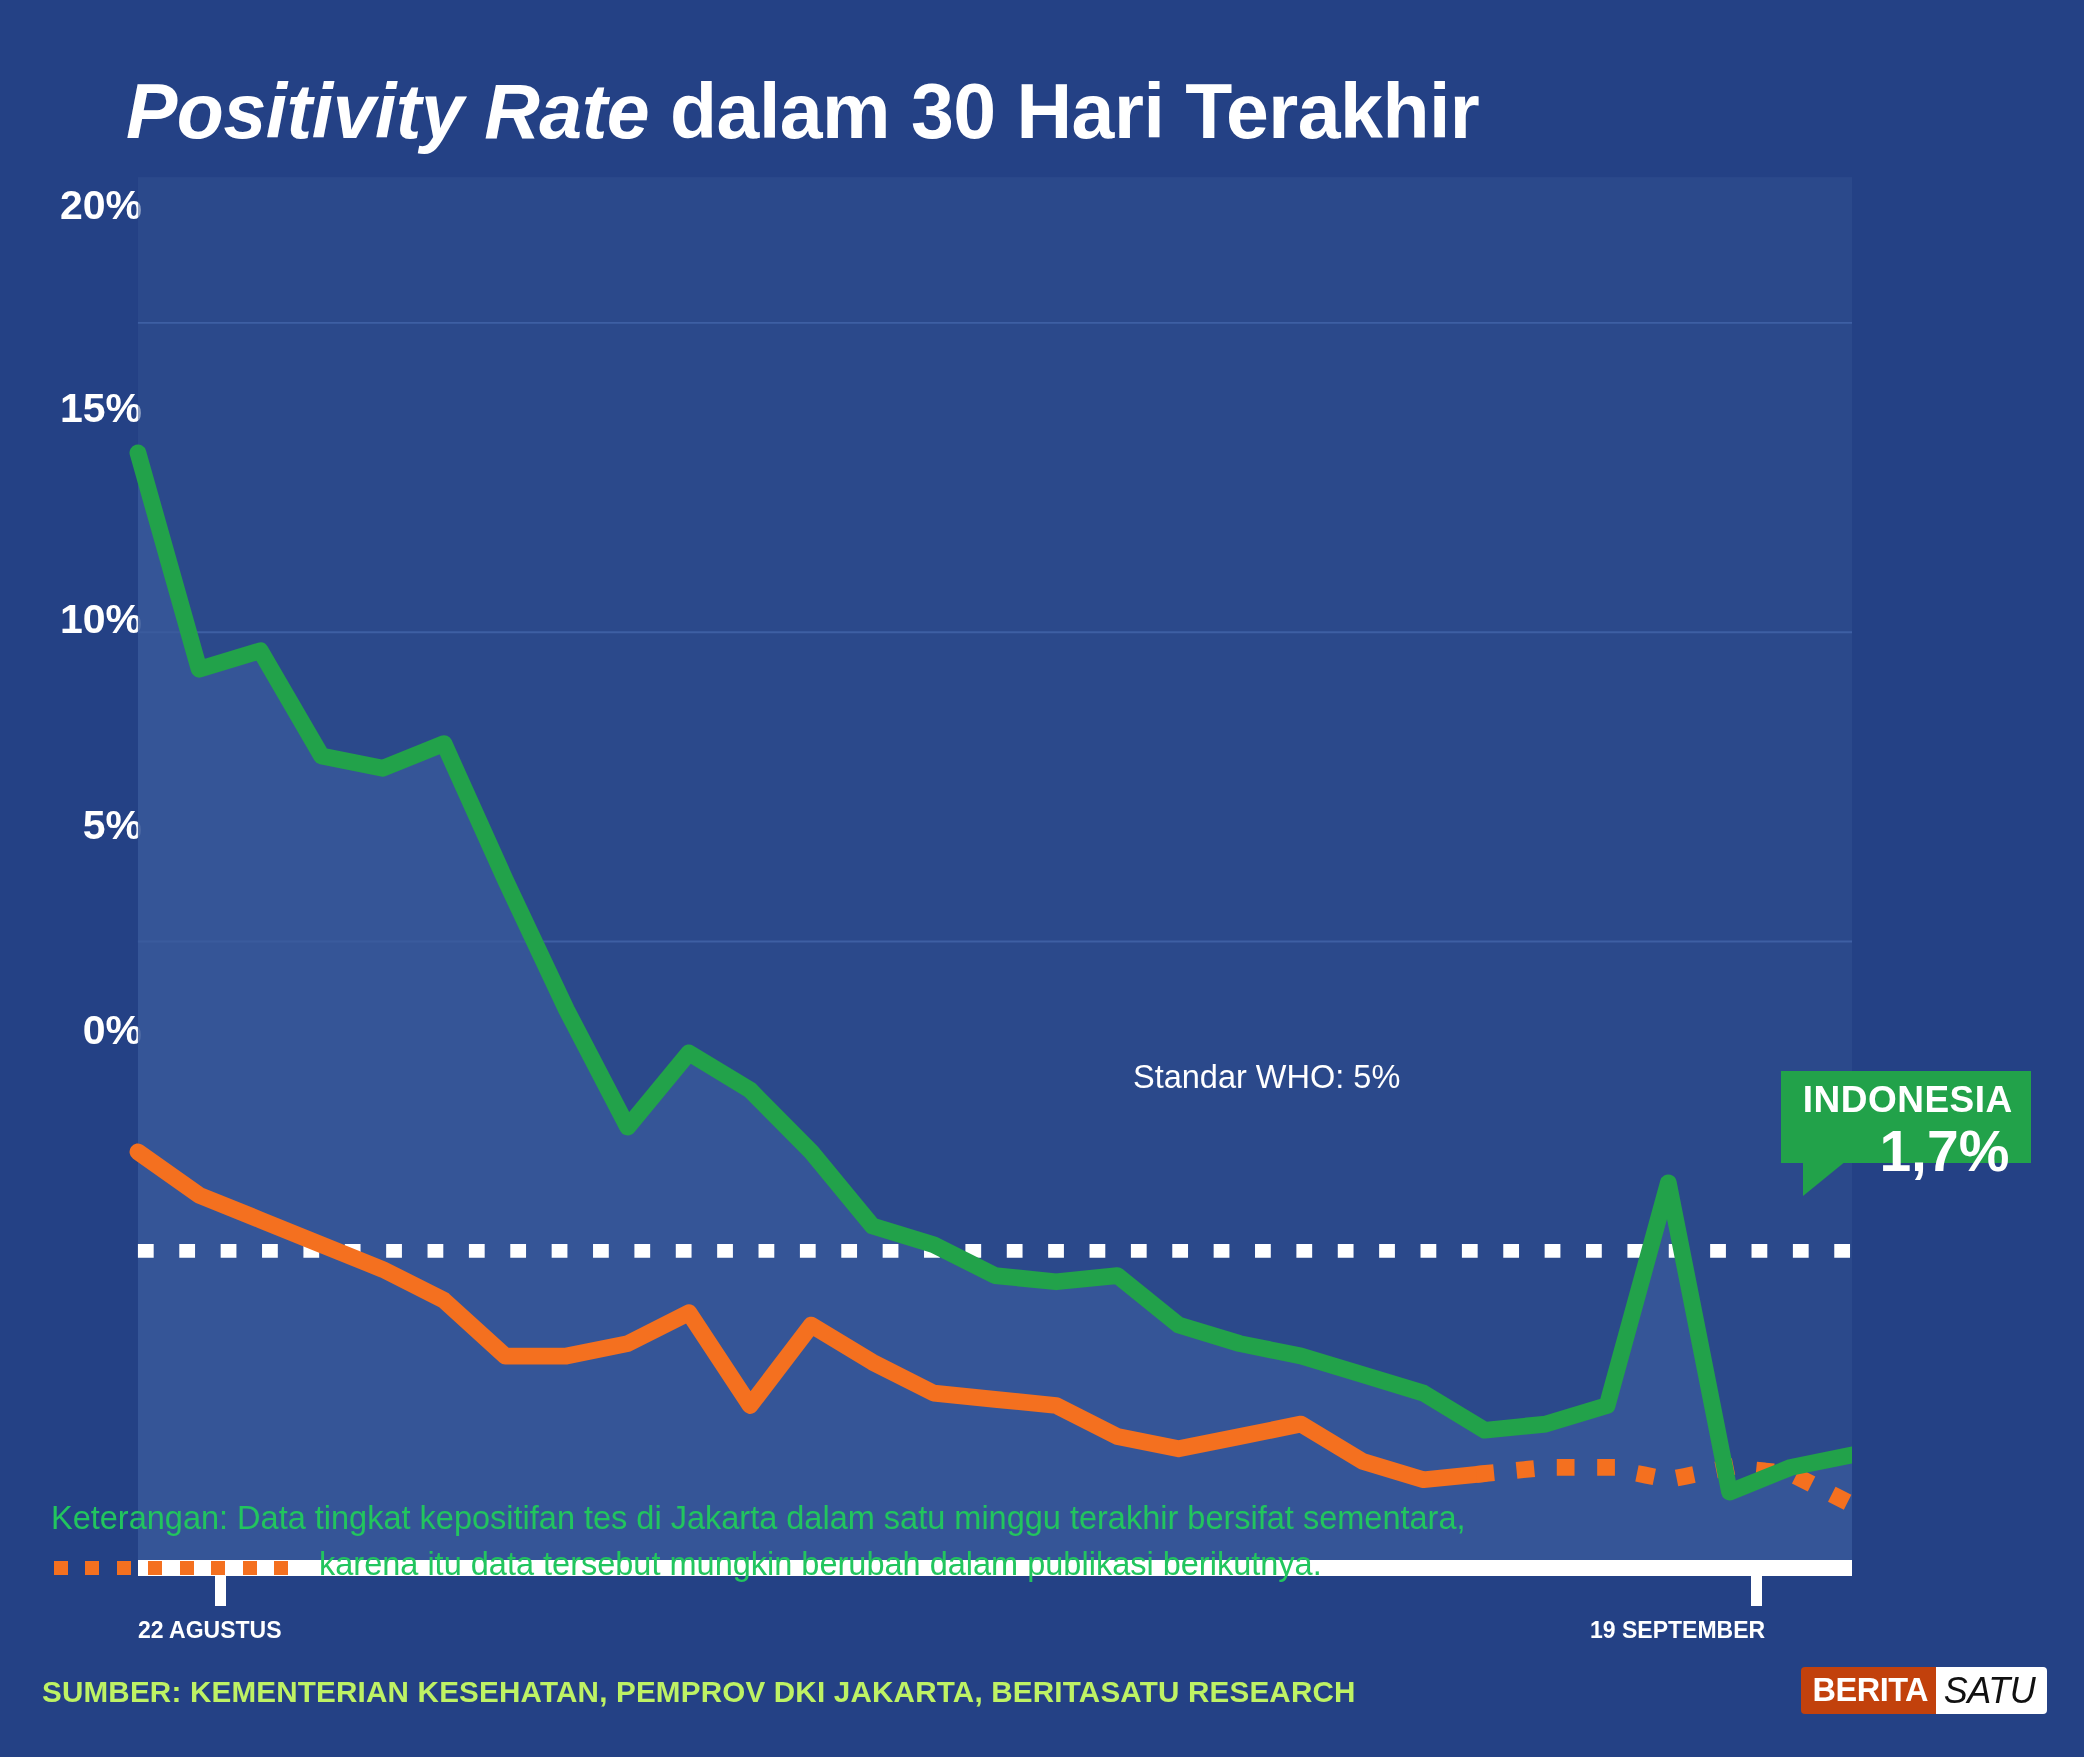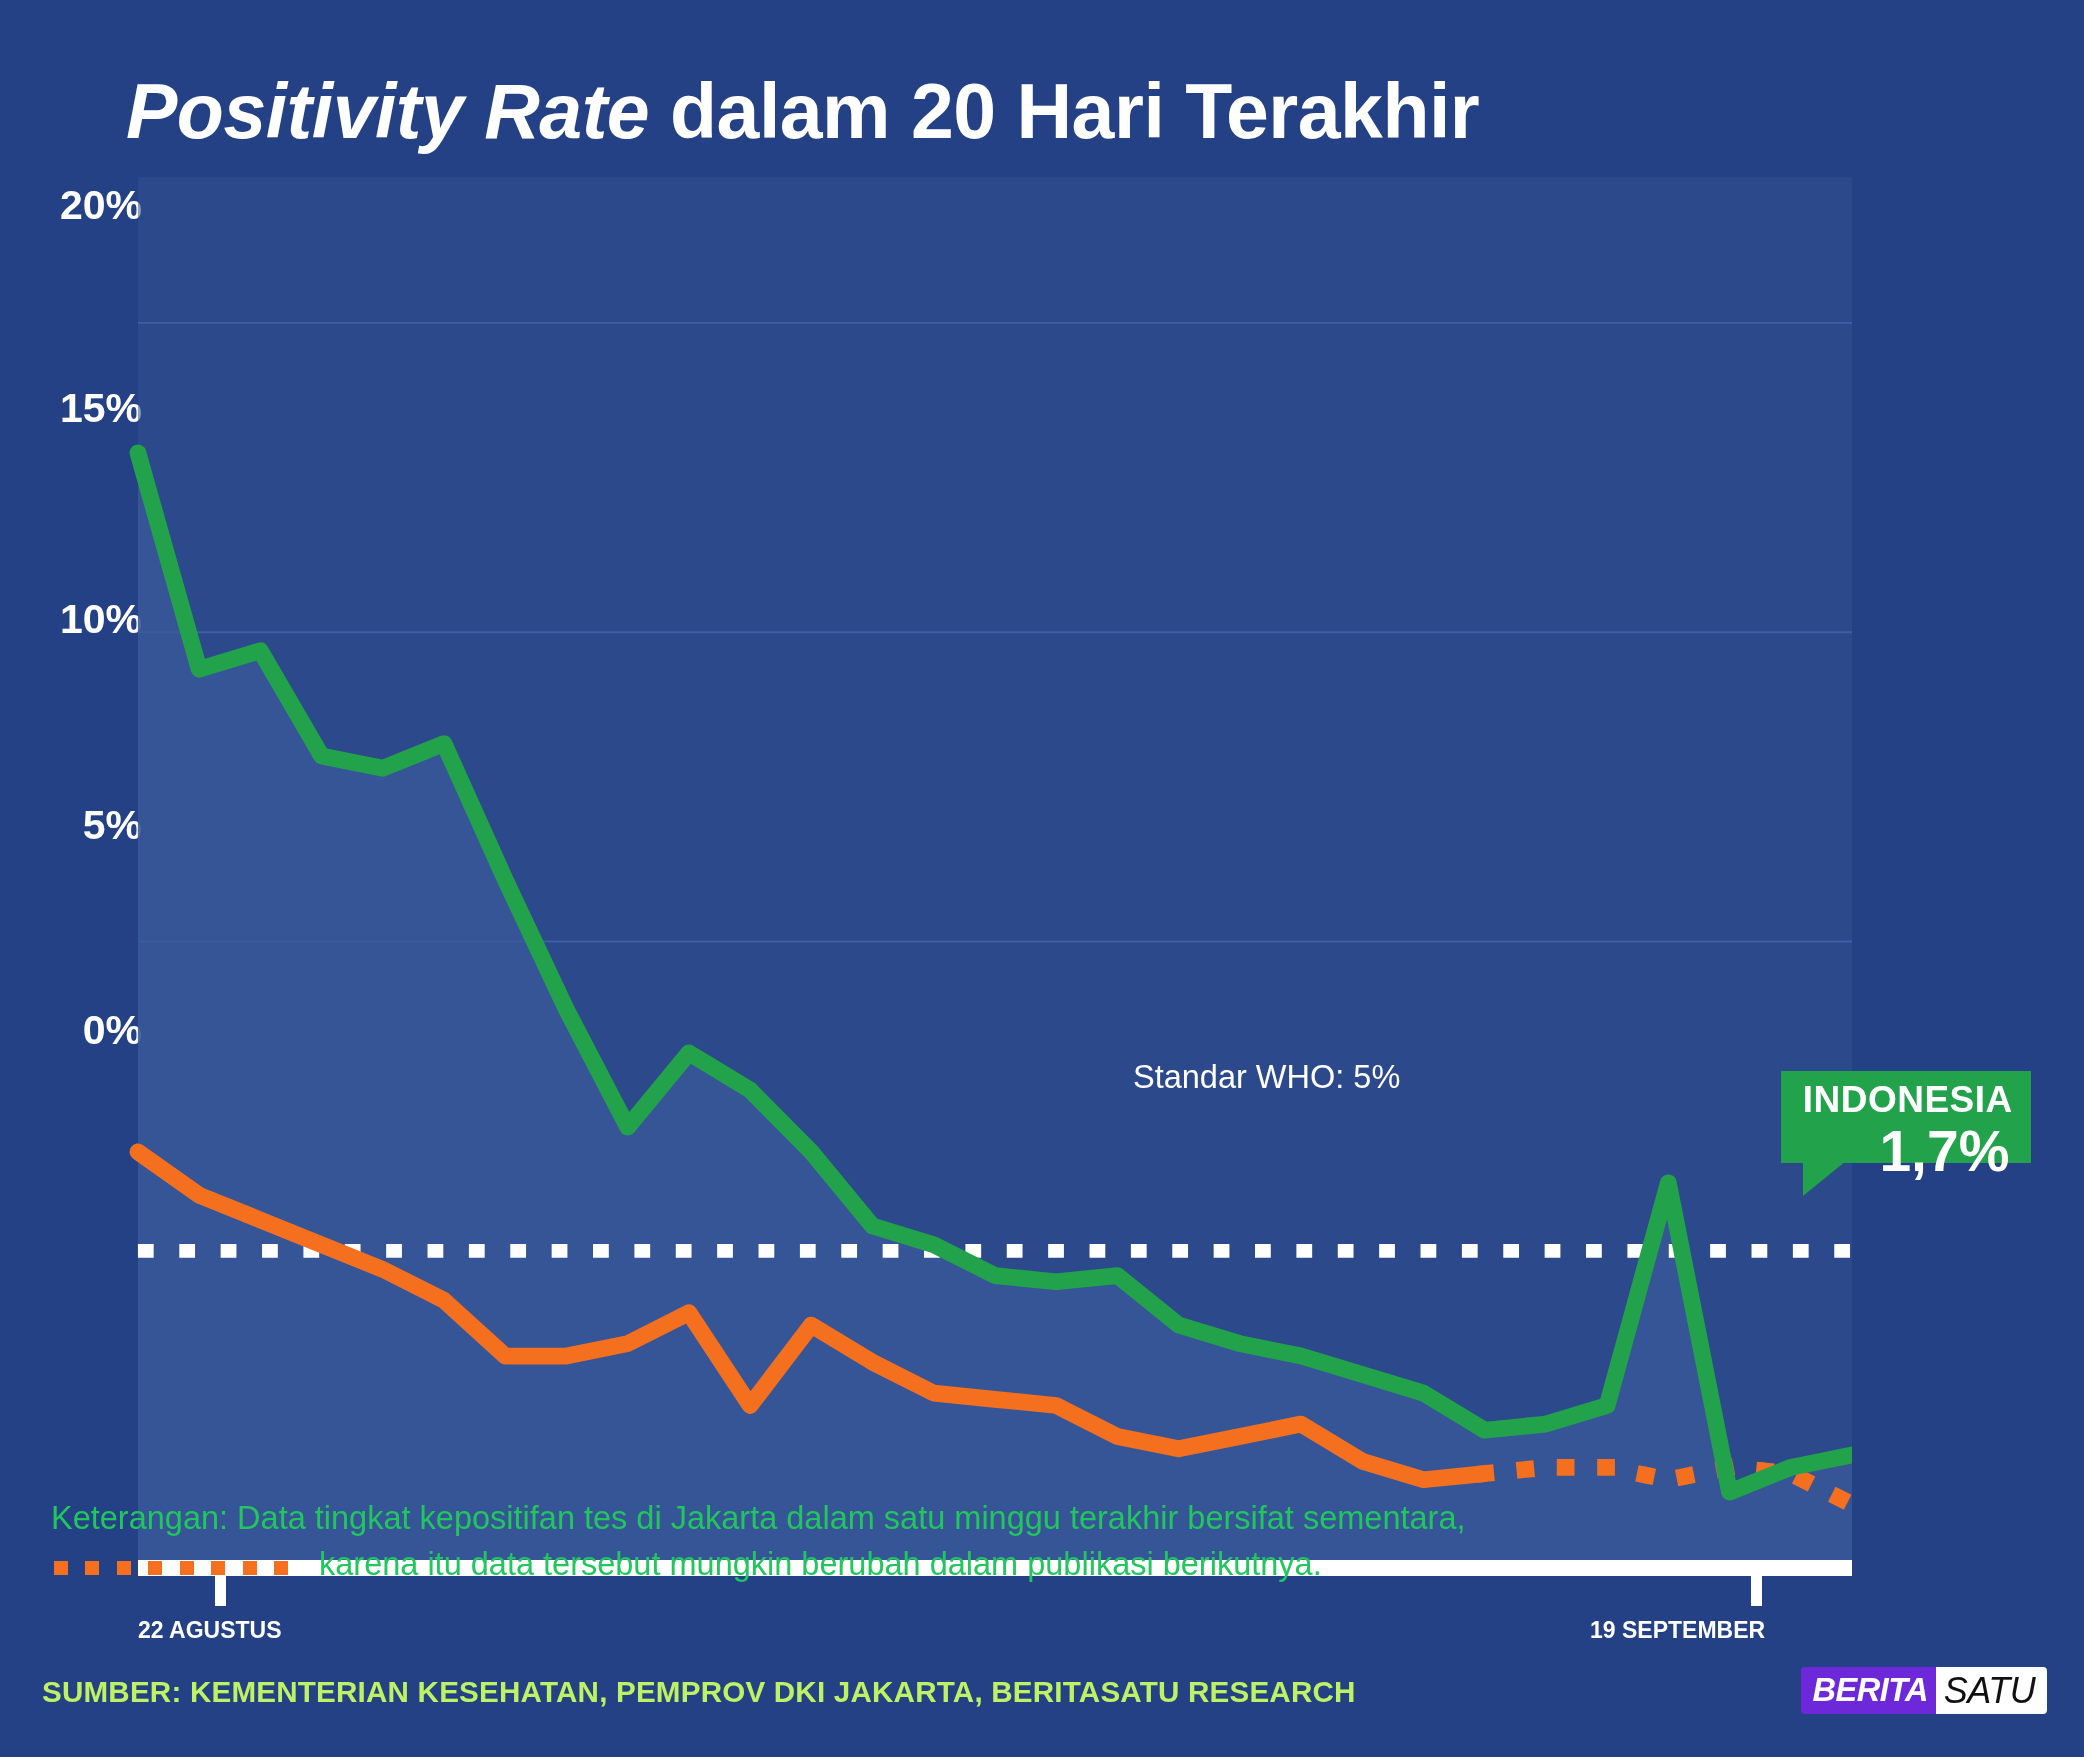--- a/index.html
+++ b/index.html
@@ -173,25 +173,24 @@
   
   .logo{
     position:absolute;
     right:37px; top:1667px;
     display:flex;
     height:47px;
     border-radius:3.9px;
     overflow:hidden;
   }
   .logo .berita{
-    background:#6d28d9;
+    background:#c2410c;
     color:#ffffff;
     font-size:32.5px;
     font-weight:bold;
-    font-style:italic;
     padding:3.9px 7.9px 3.9px 11.8px;
     letter-spacing:-0.5px;
     line-height:39px;
   }
   .logo .satu{
     background:#ffffff;
     color:#111111;
     font-size:36px;
     font-weight:normal;
     font-style:italic;
@@ -199,21 +198,21 @@
     letter-spacing:-0.5px;
     line-height:39px;
   }
 </style>
 </head>
 <body>
 
 <div class="infographic">
 
   <div class="title">
-    <span class="em">Positivity Rate</span><span> dalam 20 Hari Terakhir</span>
+    <span class="em">Positivity Rate</span><span> dalam 30 Hari Terakhir</span>
   </div>
 
   <div class="yaxis-col">
     <div class="ylabel" style="top:27.6px">20%</div>
     <div class="ylabel" style="top:231px">15%</div>
     <div class="ylabel" style="top:442px">10%</div>
     <div class="ylabel" style="top:648px">5%</div>
     <div class="ylabel" style="top:853px">0%</div>
   </div>
 

